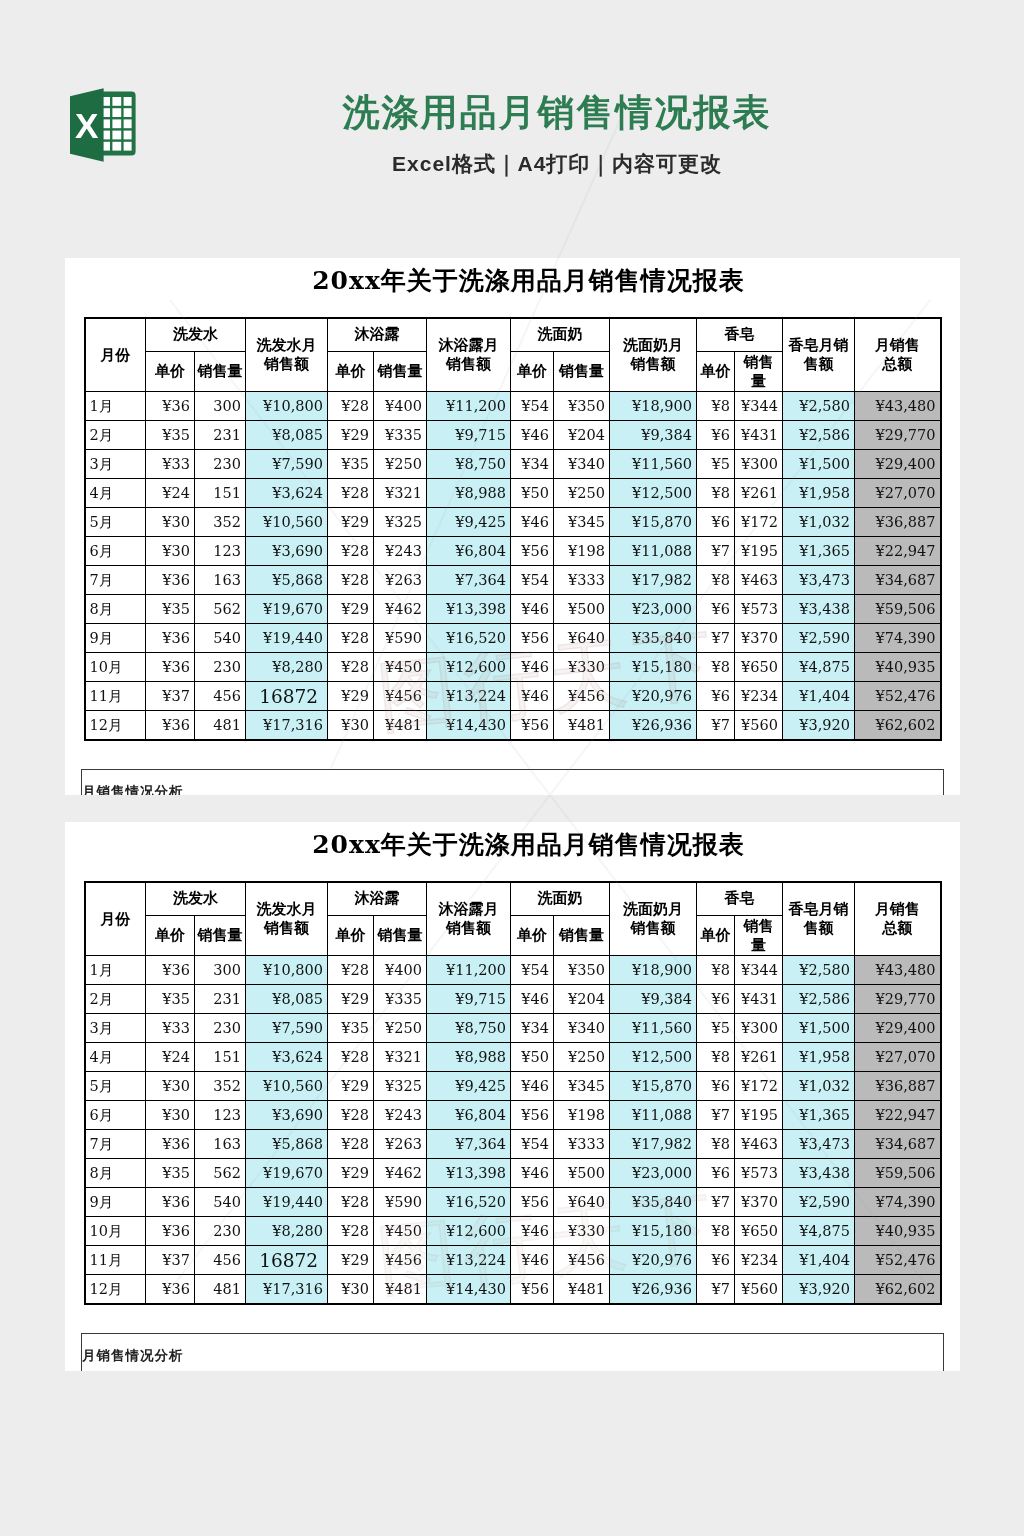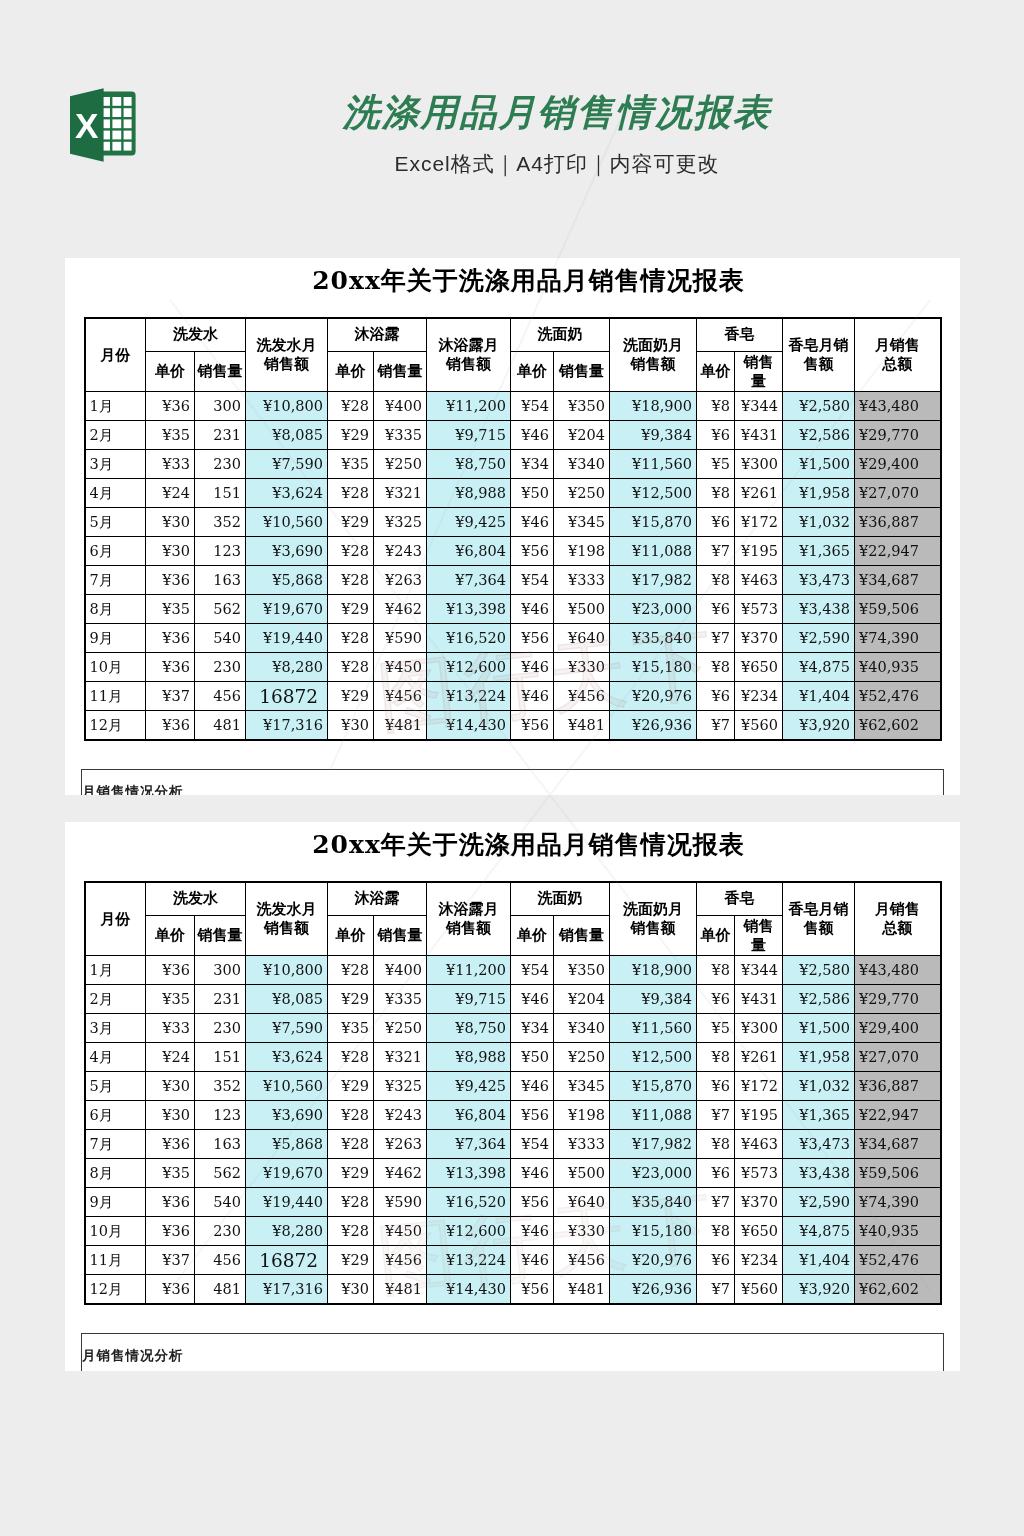--- a/index.html
+++ b/index.html
@@ -3,22 +3,22 @@
 <meta charset="utf-8">
 <style>
   html,body{margin:0;padding:0;}
   body{font-family:"Liberation Sans","DejaVu Sans",sans-serif;}
   .page{position:relative;width:1024px;height:1536px;background:var(--page-bg,#ededed);overflow:hidden;}
 
   
   .top-header{position:absolute;left:0;top:0;width:1024px;height:200px;}
   .excel-logo{position:absolute;left:62px;top:84px;width:80px;height:82px;}
   .header-text{position:absolute;left:90px;right:0;top:88px;text-align:center;}
-  .main-title{font-size:37px;font-weight:bold;letter-spacing:2px;color:var(--accent,#2e7d52);font-style:italic;}
-  .sub-title{margin-top:12px;font-size:21px;font-weight:400;color:#2b2b2b;letter-spacing:1px;}
+  .main-title{font-size:37px;font-weight:bold;letter-spacing:2px;color:var(--accent,#2e7d52);}
+  .sub-title{margin-top:12px;font-size:21px;font-weight:700;color:#2b2b2b;letter-spacing:1px;}
 
   
   .panel{position:absolute;left:65px;width:895px;background:#fff;overflow:hidden;}
   #panels section:nth-of-type(1){top:258px;height:537px;}
   #panels section:nth-of-type(2){top:822px;height:549px;}
 
   .sheet-title{margin-top:8px;text-align:center;font-family:"DejaVu Serif","Liberation Serif",serif;
     font-size:25px;line-height:1.2;font-weight:bold;color:#000;letter-spacing:1px;padding-left:32px;}
 
   
@@ -27,21 +27,21 @@
   .report th,.report td{border:1.6px solid #000;overflow:hidden;}
   .report th{font-size:15px;font-weight:bold;text-align:center;padding:1px 2px;
     white-space:pre-line;line-height:1.25;background:#fff;}
   .report thead tr:nth-child(1) th{height:30px;}
   .report thead tr:nth-child(2) th{height:26px;}
   .h-total{font-size:17px;font-family:Liberation Serif, serif;}
   .report td{font-size:14.5px;height:28px;padding:0 4px;color:#111;}
   .k-month{font-size:15px;}
   .k-price,.k-qty{text-align:right;padding-right:3px;}
   .k-sales{text-align:right;padding-right:7px;background:var(--cyan,#c9f1f5);}
-  .k-total{padding-right:6px;background:var(--graycell,#bababa);}
+  .k-total{text-align:right;padding-right:6px;background:var(--graycell,#bababa);}
   td.raw-number{font-size:18.5px;padding-right:9px;}
 
   
   .chart-box{width:861px;height:90px;margin:28px auto 0;border:1.5px solid #3a3a3a;border-bottom:none;
     font-family:"DejaVu Serif","Liberation Serif",serif;}
   .chart-title{margin-top:13px;font-size:13.5px;font-weight:bold;color:#222;letter-spacing:1px;}
 
   
   .watermark{position:absolute;left:0;top:0;pointer-events:none;}
 </style>

